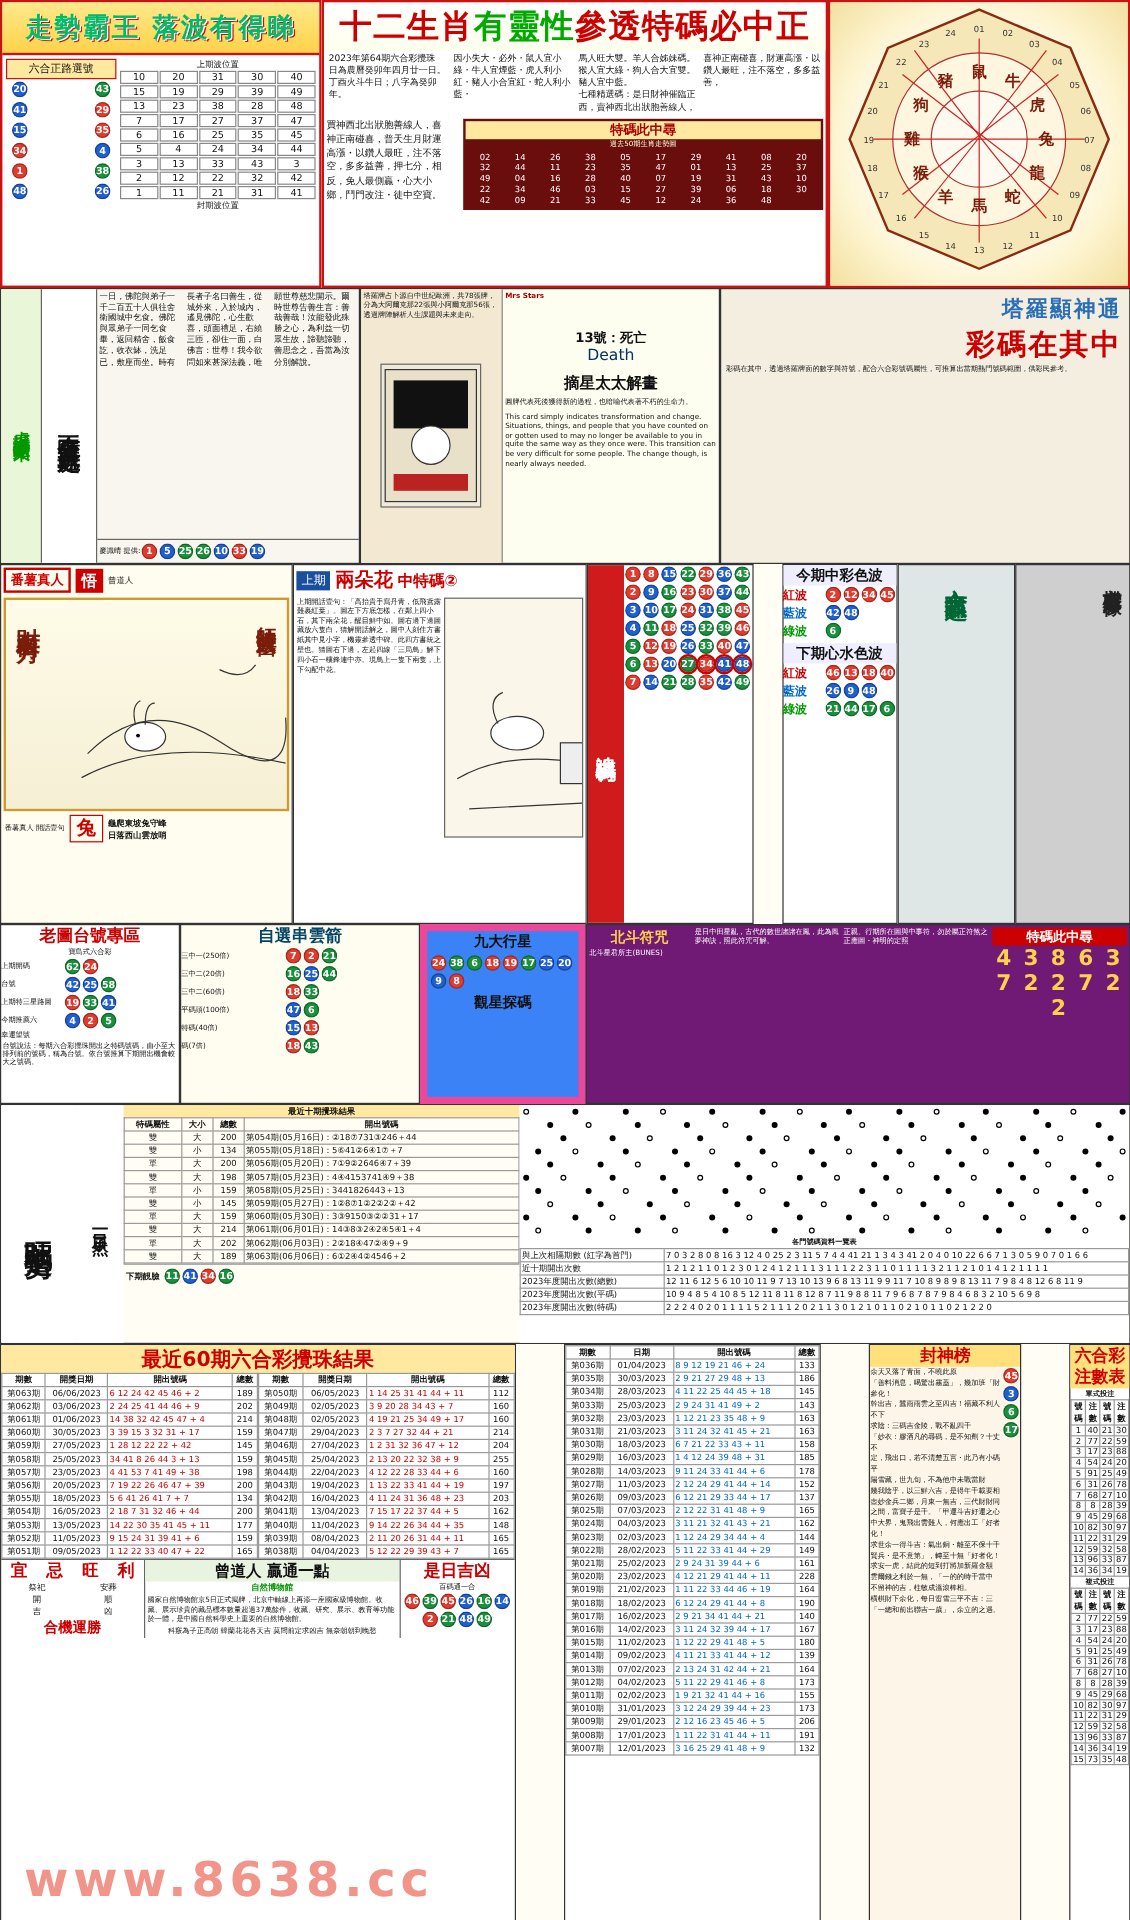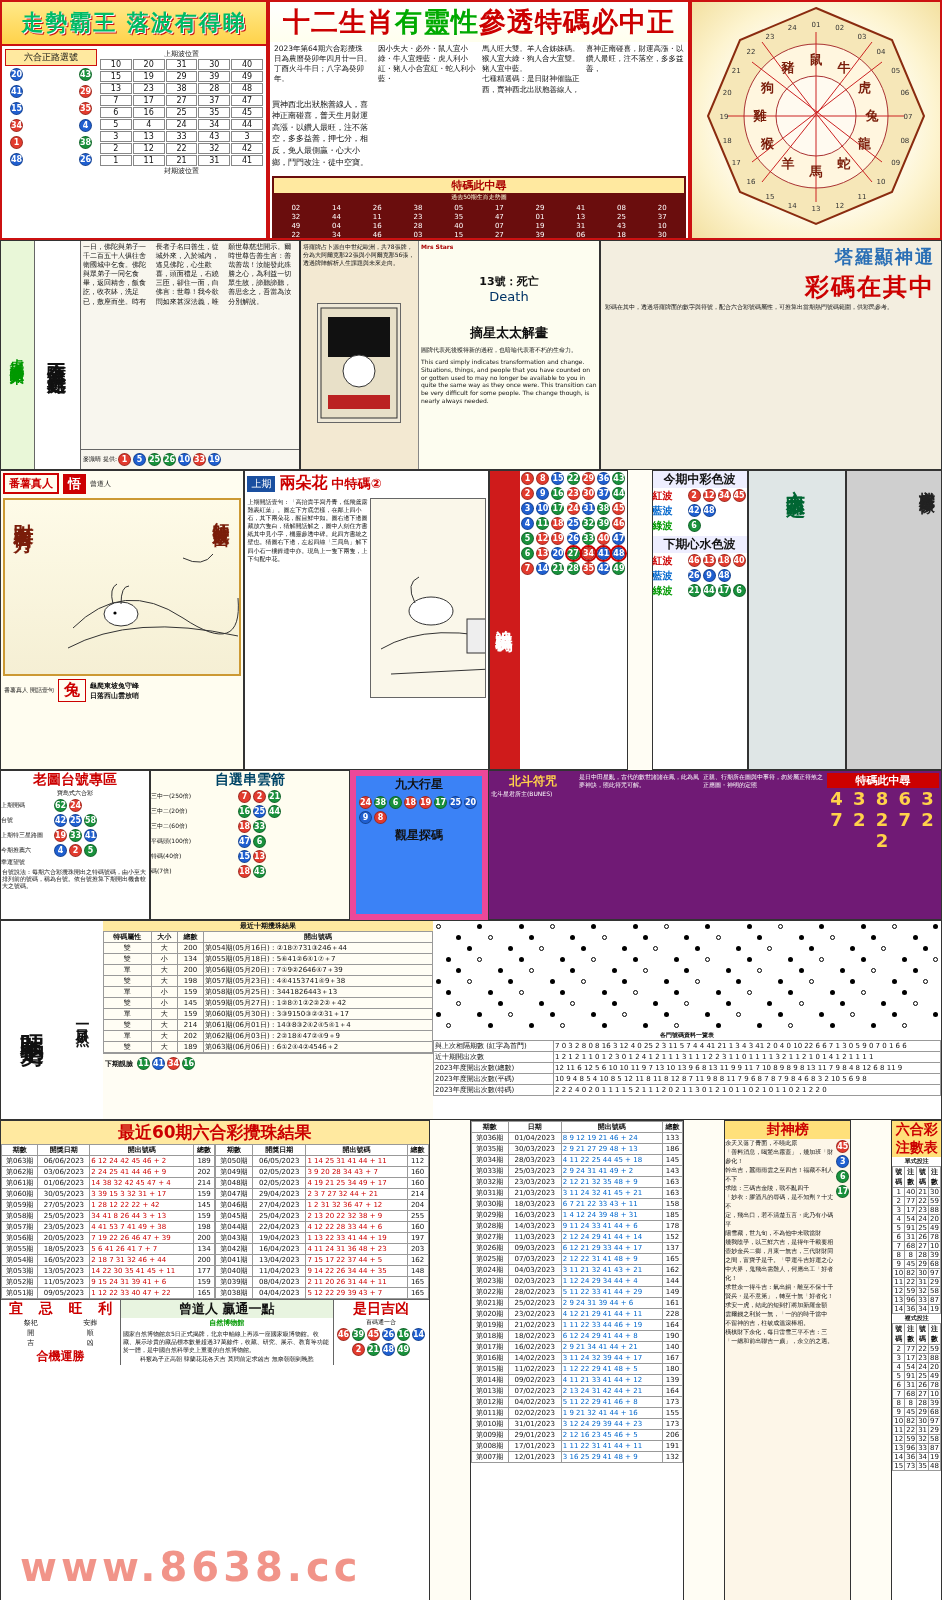--- a/index.html
+++ b/index.html
@@ -45,21 +45,21 @@
   .t1 .leftcol { width:92px; }
   .t1 .leftcol .hdr { background:#ffe9a0; border:1px solid #c11; text-align:center; font-size:9px; padding:1px;}
   .pairs .pr { display:flex; justify-content:space-between; padding:1px 4px; }
   .grid-nums { display:grid; grid-template-columns:repeat(5,1fr); gap:1px; }
   .grid-nums div { border:1px solid #888; text-align:center; font-size:8px; background:#fff; }
 
   .t2 { flex:1; border:2px solid #c11; background:#fff; position:relative; overflow:hidden;}
   .t2 .hd { text-align:center; font-size:27px; font-weight:bold; color:#c00; letter-spacing:1px; padding:2px 0; background:linear-gradient(#fff,#ffe);}
   .t2 .hd .g { color:#0a0; }
   .t2 .sub { font-size:7.5px; line-height:1.35; padding:2px 4px; column-count:4; column-gap:6px; }
-  .t2 .lower { display:flex; gap:8px; padding:2px;flex-direction:column; }
+  .t2 .lower { display:flex; gap:18px; padding:2px; }
   .t2 .lcol { width:96px; font-size:8px; line-height:1.45; }
   .t2 .rcol { flex:1; background:#6a0d0d; padding:2px; }
   .t2 .rcol .cap { background:#ffe9a0; color:#a00; text-align:center; font-weight:bold; font-size:11px; }
   .dotgrid { display:grid; grid-template-columns:repeat(10,1fr); gap:1px; padding:2px; }
   .dotgrid span { font-size:7px; color:#fff; text-align:center; }
 
   .t3 { width:252px; border:2px solid #c11; background:#fff; position:relative; }
   .zodiac { position:relative; width:100%; height:100%;
     background:radial-gradient(circle at 50% 50%, #fff 40%, #fdf4d0 70%, #f3e0a0 100%); }
 
@@ -349,21 +349,21 @@
               <rect x="8" y="10" width="62" height="40" fill="#111"></rect>
               <circle cx="39" cy="64" r="16" fill="#fff" stroke="#333"></circle>
               <rect x="8" y="88" width="62" height="14" fill="#b22"></rect>
             </svg>
           </div>
         </div>
         <div style="flex:1;padding:2px;">
           <div class="xsmall bold" style="color:#a00;">Mrs Stars</div>
           <div class="bold ctr" style="font-size:11px;margin-top:24px;">13號：死亡</div>
           <div class="ctr" style="font-size:13px;color:#036;">Death</div>
-          <div class="bold ctr" style="font-size:13px;margin-top:20px;">摘星太太解畫</div>
+          <div class="bold ctr" style="font-size:13px;margin-top:6px;">摘星太太解畫</div>
           <div class="xsmall" style="margin-top:4px;line-height:1.35;">圓牌代表死後獲得新的過程，也暗喻代表著不朽的生命力。</div>
           <div class="xsmall" style="margin-top:4px;line-height:1.3;">This card simply indicates transformation and change. Situations, things, and people that you have counted on or gotten used to may no longer be available to you in quite the same way as they once were. This transition can be very difficult for some people. The change though, is nearly always needed.</div>
         </div>
       </div>
     </div>
 
     <div class="b2c">
       <div style="position:relative;height:100%;">
         <div style="position:absolute;right:6px;top:4px;font-size:18px;font-weight:bold;color:#2a6fb5;letter-spacing:2px;">塔羅顯神通</div>
         <div style="position:absolute;right:6px;top:30px;font-size:24px;font-weight:bold;color:#c00;letter-spacing:2px;">彩碼在其中</div>
@@ -1812,21 +1812,21 @@
             </tr>
             <tr>
               <td>第033期</td>
               <td>25/03/2023</td>
               <td style="text-align:left;color:#06c">2 9 24 31 41 49 + 2</td>
               <td>143</td>
             </tr>
             <tr>
               <td>第032期</td>
               <td>23/03/2023</td>
-              <td style="text-align:left;color:#06c">2 12 21 32 35 48 + 9</td>
+              <td style="text-align:left;color:#06c">1 12 21 23 35 48 + 9</td>
               <td>163</td>
             </tr>
             <tr>
               <td>第031期</td>
               <td>21/03/2023</td>
               <td style="text-align:left;color:#06c">3 11 24 32 41 45 + 21</td>
               <td>163</td>
             </tr>
             <tr>
               <td>第030期</td>

